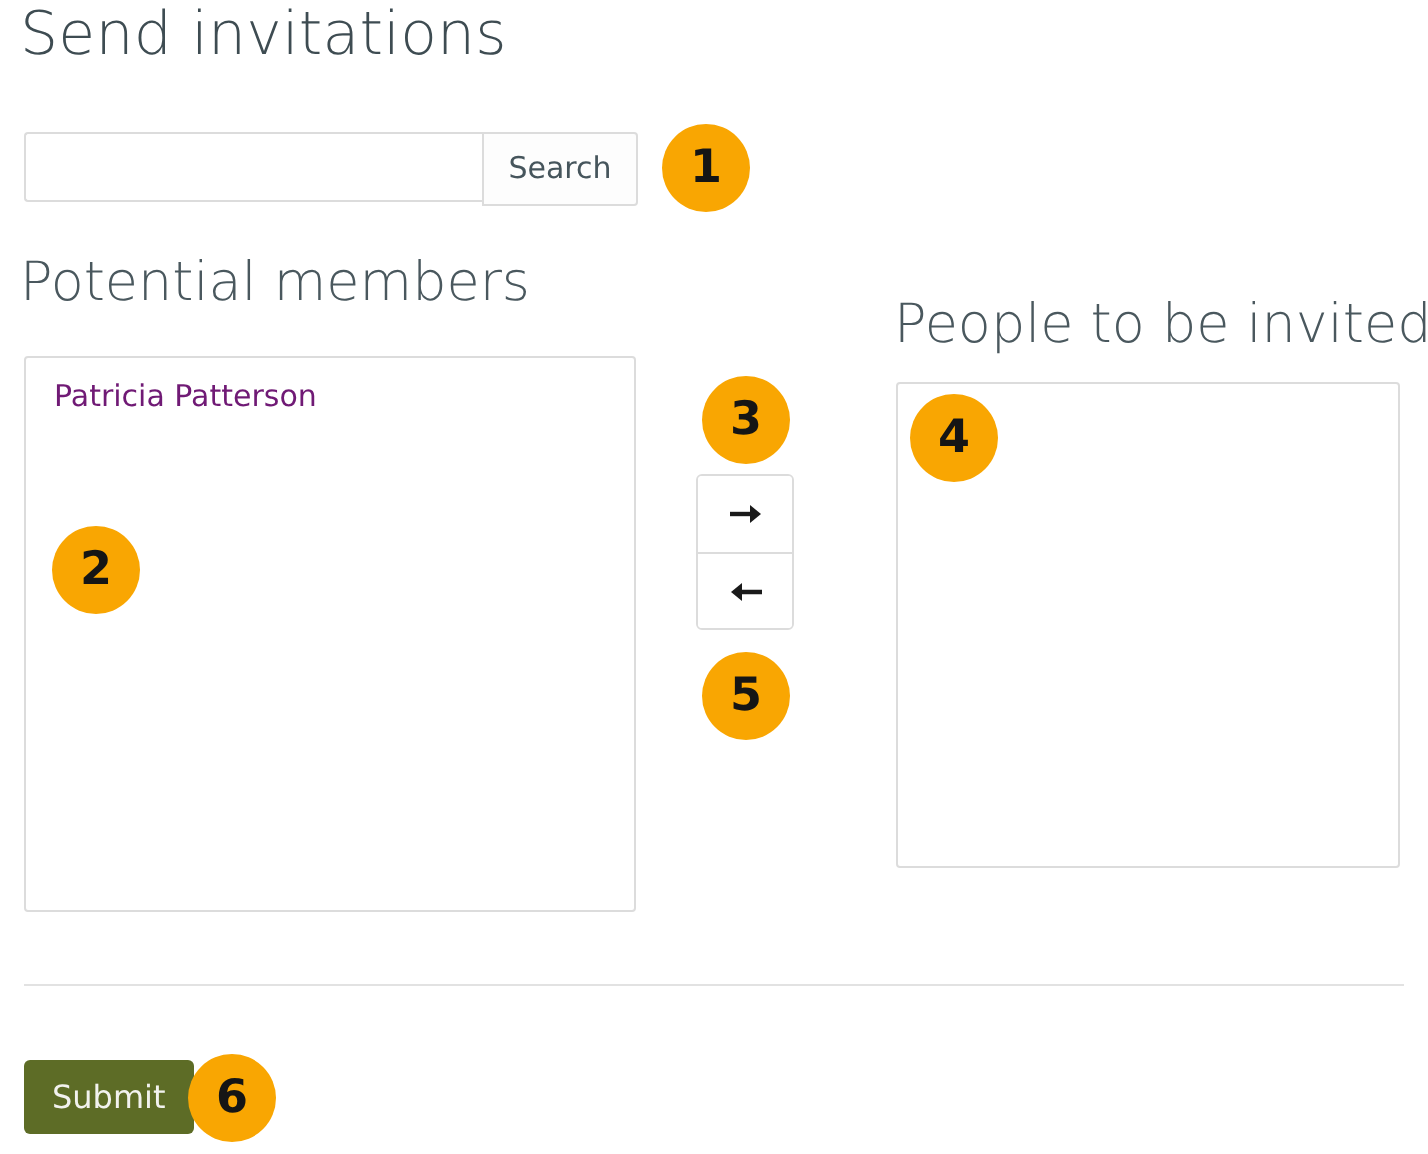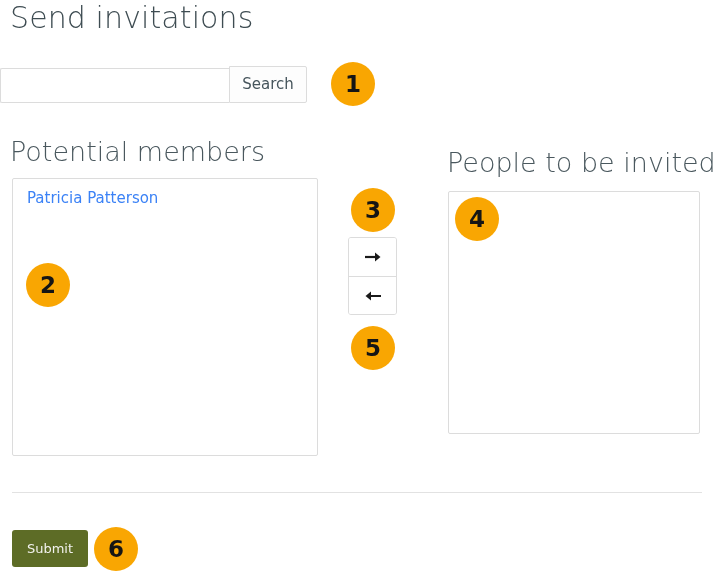--- a/index.html
+++ b/index.html
@@ -27,24 +27,24 @@
     font-weight: 300;
     letter-spacing: 0.1px;
     color: #3e4c52;
     line-height: 40px;
     white-space: nowrap;
   }
 
   
   .search-row {
     position: absolute;
-    left: 0;
+    left: 12px;
     top: 66px;
     display: flex;
-    align-items: flex-end;
+    align-items: flex-start;
   }
   .search-input {
     width: 229px;
     height: 35px;
     box-sizing: border-box;
     border: 1px solid #dcdcdc;
     border-right: none;
     background: #ffffff;
     font-family: "DejaVu Sans", "Liberation Sans", sans-serif;
     font-size: 14px;
@@ -71,21 +71,21 @@
 
   
   .col-heading {
     position: absolute;
     font-size: 27px;
     font-weight: 300;
     color: #4a585e;
     line-height: 34px;
     white-space: nowrap;
   }
-  .col-heading.left  { left: 10px;  top: 135px; }
+  .col-heading.left  { left: 10px;  top: 125px; }
   .col-heading.right { left: 447px; top: 146px; }
 
   
   .listbox {
     position: absolute;
     box-sizing: border-box;
     background: #ffffff;
     border: 1px solid #dcdcdc;
     border-radius: 2px;
     overflow: hidden;
@@ -99,21 +99,21 @@
   }
   .listbox.right {
     left: 448px;
     top: 191px;
     width: 252px;
     height: 243px;
     padding: 6px 0 0 0;
   }
   .list-option {
     font-size: 15px;
-    color: #3b82f6;
+    color: #701a75;
     line-height: 27px;
     padding: 0 14px;
     white-space: nowrap;
     cursor: pointer;
   }
 
   
   .arrow-stack {
     position: absolute;
     left: 348px;
@@ -158,21 +158,21 @@
     left: 12px;
     top: 530px;
     min-width: 76px;
     height: 37px;
     box-sizing: border-box;
     border: none;
     border-radius: 3px;
     background: #5d6c26;
     color: #f2f2ee;
     font-family: "DejaVu Sans", "Liberation Sans", sans-serif;
-    font-size: 13px;
+    font-size: 16px;
     font-weight: 400;
     cursor: pointer;
     padding: 0 14px;
   }
 
   
   .badge {
     position: absolute;
     width: 44px;
     height: 44px;

